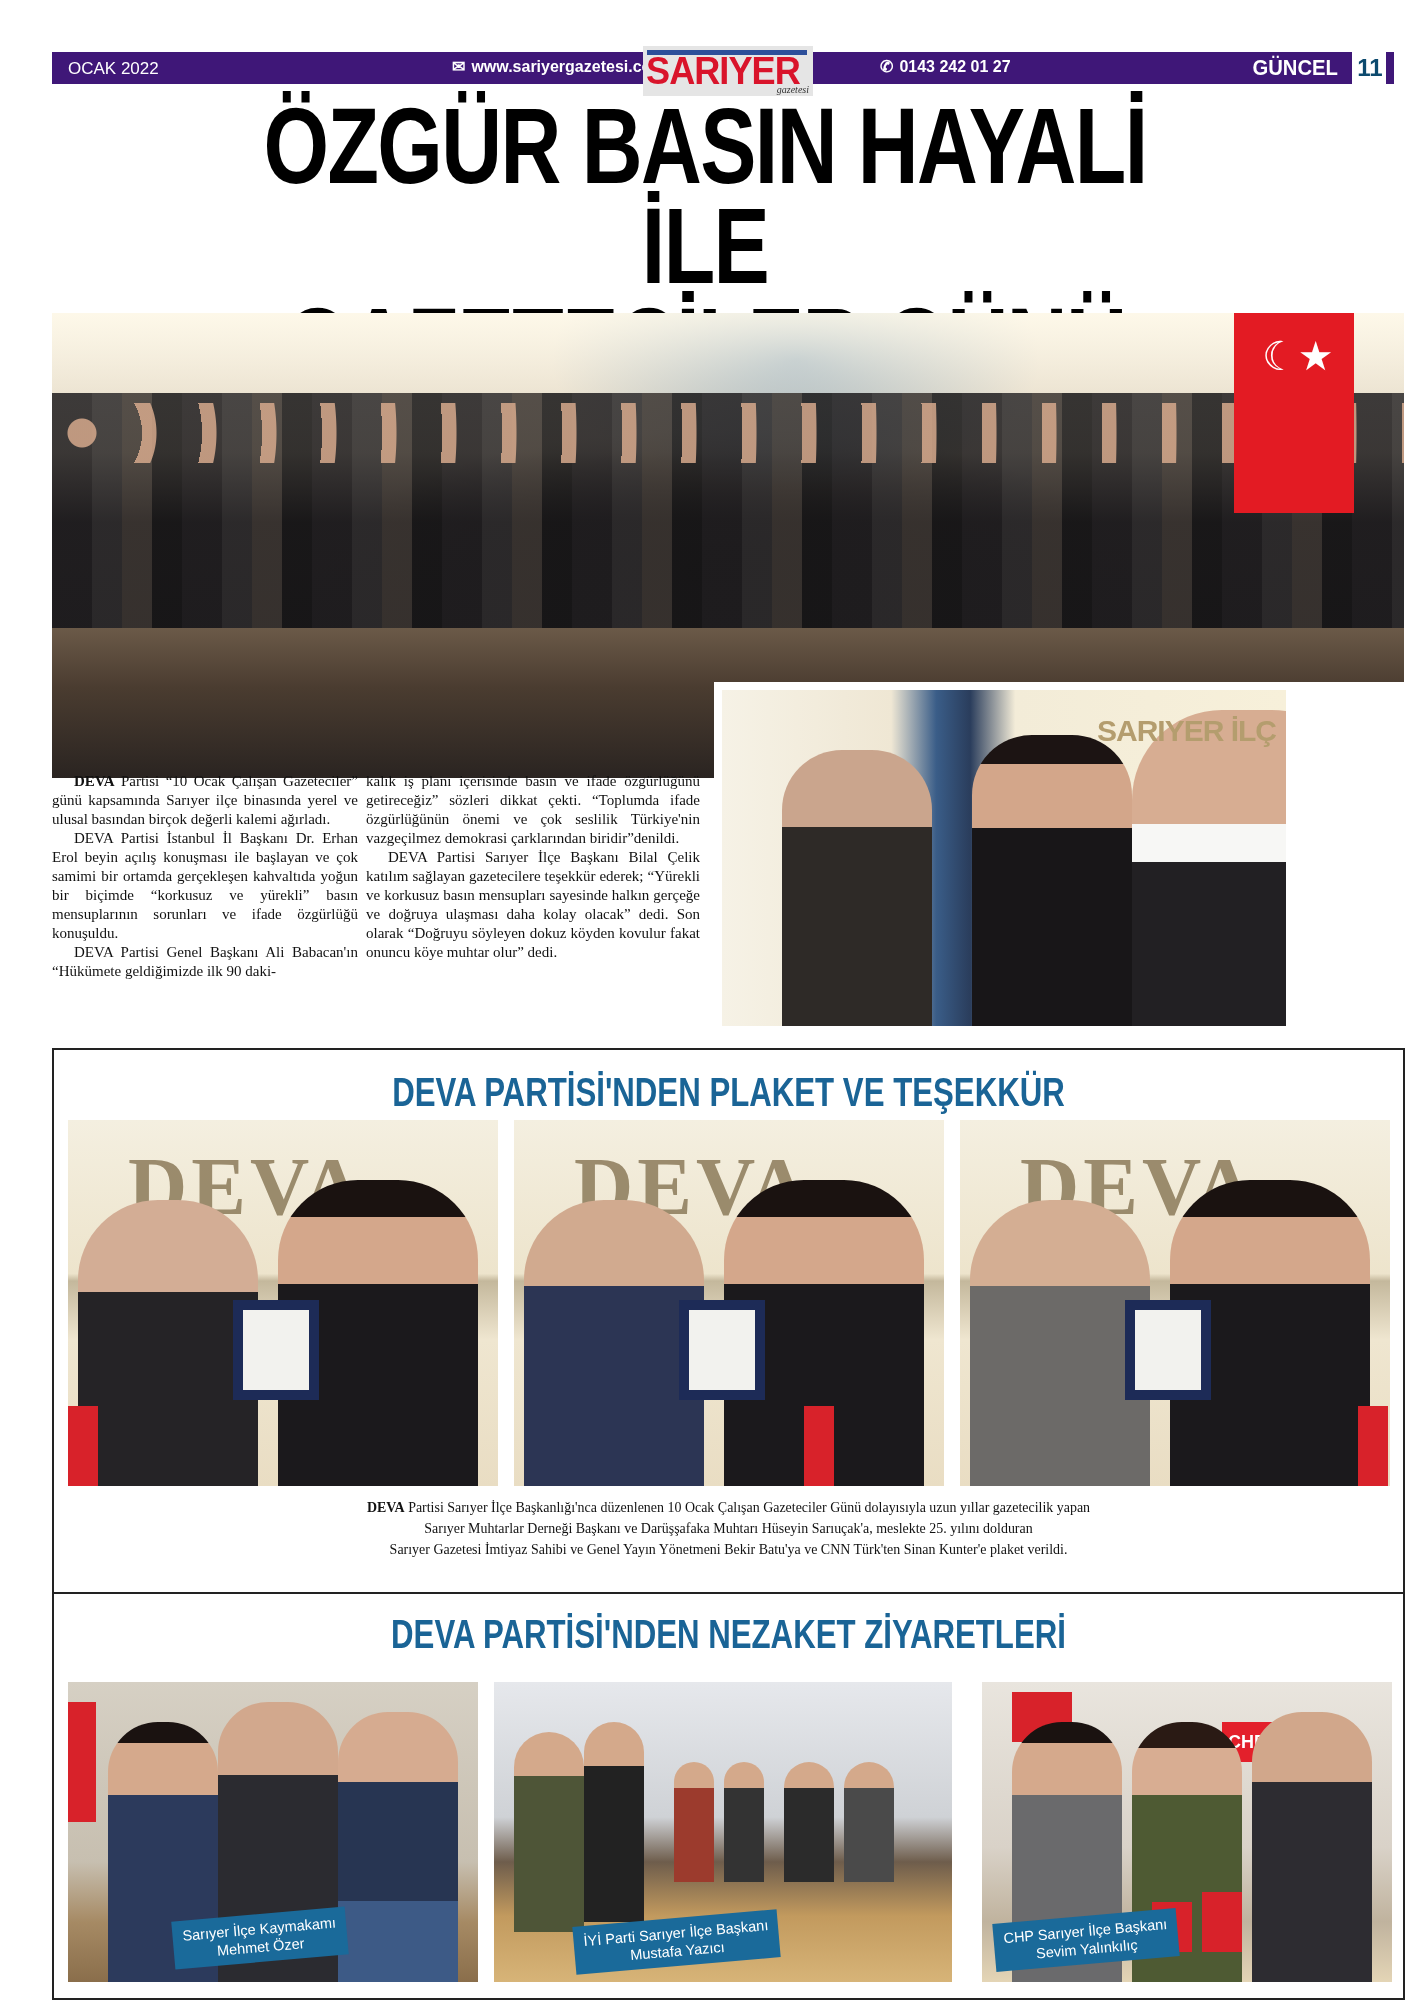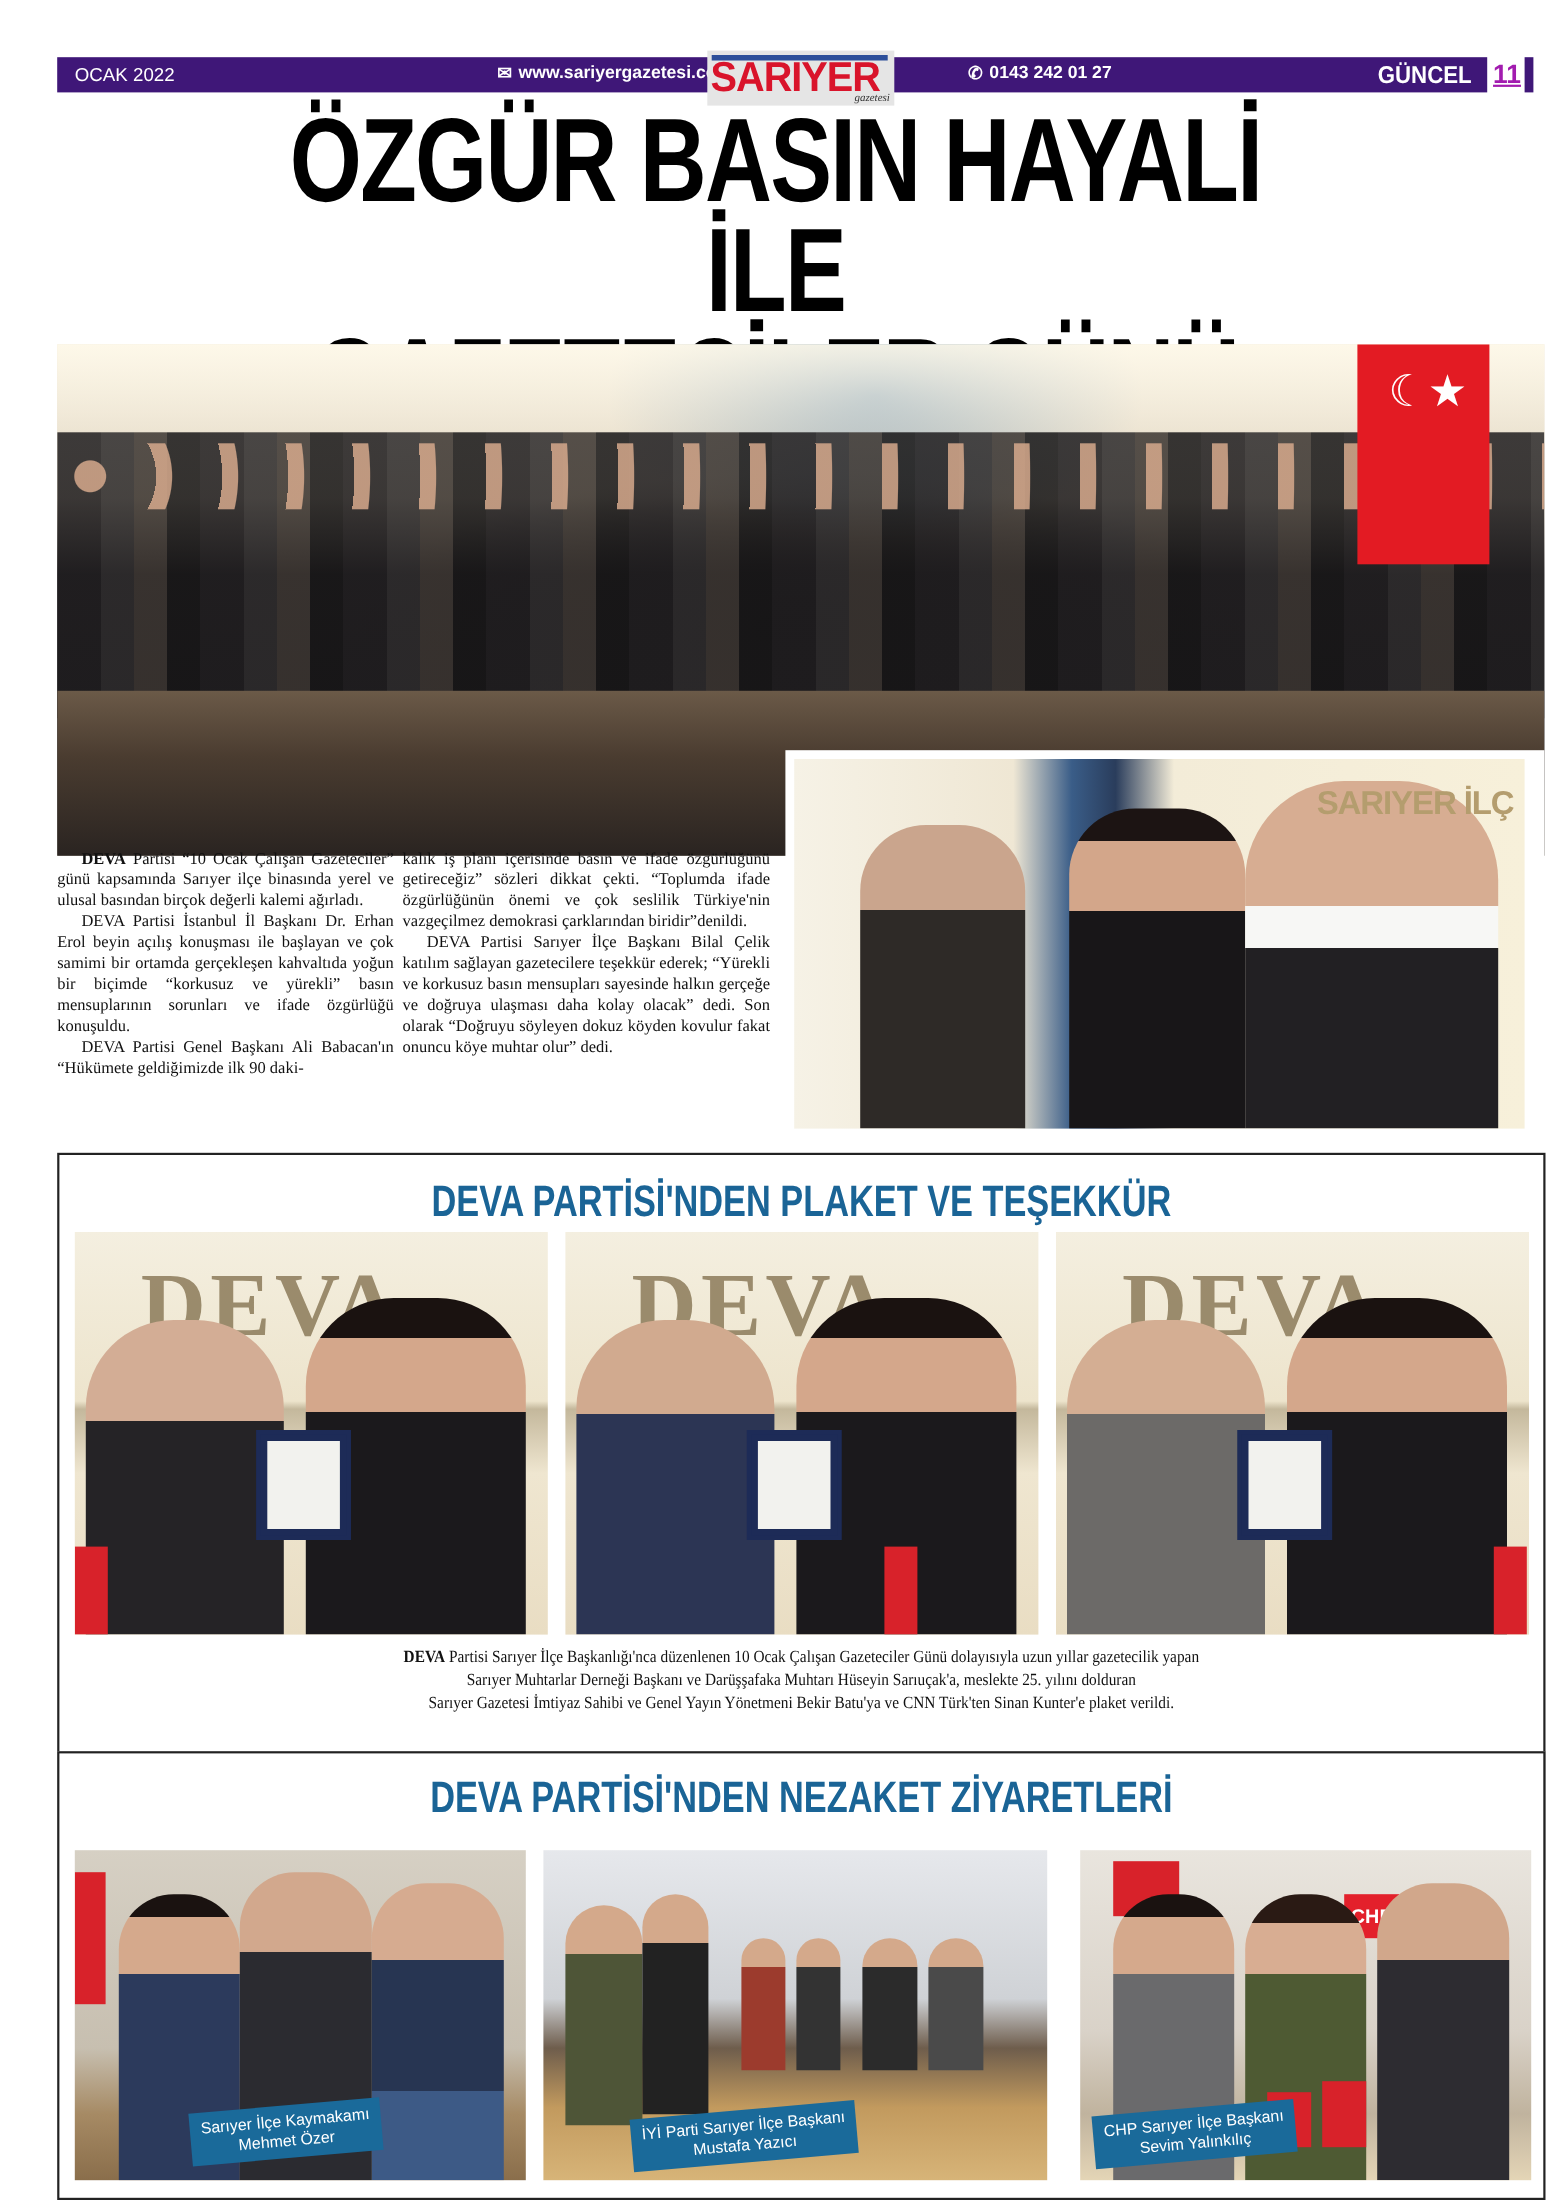--- a/index.html
+++ b/index.html
@@ -9,21 +9,21 @@
   
   .topbar { position: absolute; left: 52px; top: 52px; width: 1300px; height: 32px; background: #3f1778; }
   .topbar .date { position: absolute; left: 16px; top: 7px; font-family: "Liberation Sans", sans-serif; font-size: 17px; color: #fff; }
   .topbar .web { position: absolute; left: 400px; top: 5px; font-family: "Liberation Sans", sans-serif; font-size: 16px; font-weight: bold; color: #fff; display:flex; align-items:center; gap:6px; }
   .topbar .phone { position: absolute; left: 828px; top: 5px; font-family: "Liberation Sans", sans-serif; font-size: 16px; font-weight: bold; color: #fff; display:flex; align-items:center; gap:6px; }
   .topbar .section { position: absolute; right: 14px; top: 3px; font-family: "Liberation Sans", sans-serif; font-size: 22px; font-weight: bold; color: #fff; transform: scaleX(0.92); transform-origin: right; }
   .logo { position: absolute; left: 643px; top: 46px; width: 170px; height: 50px; background: #e5e5e5; }
   .logo .bar { position: absolute; left: 4px; top: 4px; width: 160px; height: 5px; background: #2d4f9a; }
   .logo .name { position: absolute; left: 3px; top: 6px; font-family: "Liberation Sans", sans-serif; font-weight: bold; font-size: 38px; line-height: 38px; color: #d9142b; letter-spacing: -1px; transform: scaleX(0.95); transform-origin: left; }
   .logo .sub { position: absolute; right: 4px; top: 38px; font-family: "Liberation Serif", serif; font-style: italic; font-size: 10px; color: #333; }
-  .pagenum { position: absolute; left: 1356px; top: 52px; width: 28px; height: 32px; background:#fff; font-family: "Liberation Sans", sans-serif; font-weight: bold; font-size: 24px; color: #a21caf; text-align: center; line-height: 32px; text-decoration: underline; }
+  .pagenum { position: absolute; left: 1356px; top: 52px; width: 28px; height: 32px; background:#fff; font-family: "Liberation Sans", sans-serif; font-weight: bold; font-size: 24px; color: #0c4a6e; text-align: center; line-height: 32px; }
   .pagenum-edge { position: absolute; left: 1386px; top: 52px; width: 8px; height: 32px; background: #3f1778; }
 
   
   .headline { position: absolute; left: 60px; top: 96px; width: 1290px; text-align: center; font-family: "Liberation Sans", sans-serif; font-weight: bold; color: #000; font-size: 108px; line-height: 100px; letter-spacing: -2px; transform: scaleX(0.78); transform-origin: center top; }
 
   
   .photo { position: absolute; overflow: hidden; }
   .main-photo { left: 52px; top: 313px; width: 1352px; height: 465px;
     background:
       linear-gradient(180deg, rgba(255,250,235,0.9) 0%, rgba(240,232,215,0.6) 20%, rgba(0,0,0,0) 32%),
@@ -33,21 +33,21 @@
   .main-photo .people { position:absolute; left:0; right:0; top:80px; height:260px;
     background: repeating-linear-gradient(90deg, #1e1c1e 0 40px, #2c2a2b 40px 70px, #3a3430 70px 100px, #161516 100px 130px); opacity:0.85; }
   .main-photo .faces { position:absolute; left:0; right:0; top:90px; height:60px;
     background: repeating-radial-gradient(circle at 30px 30px, #d6a98c 0 14px, rgba(0,0,0,0) 15px 60px); opacity:0.85; }
   .main-photo .table { position:absolute; left:0; right:0; bottom:0; height:150px;
     background: linear-gradient(180deg, #6b5a48 0%, #4a3c30 40%, #2a2421 100%); }
   .main-photo .flag-tr { position:absolute; right:50px; top:0; width:120px; height:200px; background:#e31b23; }
   .main-photo .flag-tr::after { content:"☾★"; position:absolute; left:28px; top:20px; color:#fff; font-size:40px; font-family:"DejaVu Sans",sans-serif; }
 
   .inset-frame { position: absolute; left: 714px; top: 682px; width: 690px; height: 346px; background:#fff; }
-  .inset-photo { left: 722px; top: 690px; width: 664px; height: 336px;
+  .inset-photo { left: 722px; top: 690px; width: 564px; height: 336px;
     background:
       linear-gradient(90deg, #f6f2e6 0%, #efe7d4 30%, #3a5d88 38%, #2a3d5c 44%, #f3ecd8 52%, #f7f0da 100%); }
   .inset-photo .person1 { position:absolute; left:60px; top:60px; width:150px; height:276px; border-radius: 60px 60px 0 0; background: linear-gradient(180deg,#caa58d 0 28%, #2e2a27 28% 100%); }
   .inset-photo .person2 { position:absolute; left:250px; top:45px; width:160px; height:291px; border-radius: 60px 60px 0 0; background: linear-gradient(180deg,#1c1413 0 10%, #d3a68a 10% 32%, #181618 32% 100%); }
   .inset-photo .person3 { position:absolute; left:410px; top:20px; width:230px; height:316px; border-radius: 90px 90px 0 0; background: linear-gradient(180deg,#d7ad92 0 36%, #f7f7f5 36% 48%, #222023 48% 100%); }
   .inset-photo .sign { position:absolute; right:10px; top:24px; font-family:"Liberation Sans",sans-serif; font-weight:bold; font-size:30px; color:#b49d6e; letter-spacing:-1px; }
 
   
   .article { position: absolute; top: 770px; width: 330px; font-family: "Liberation Serif", serif; font-size: 15px; line-height: 19px; text-align: justify; color: #111; }
   .article p { text-indent: 22px; }

